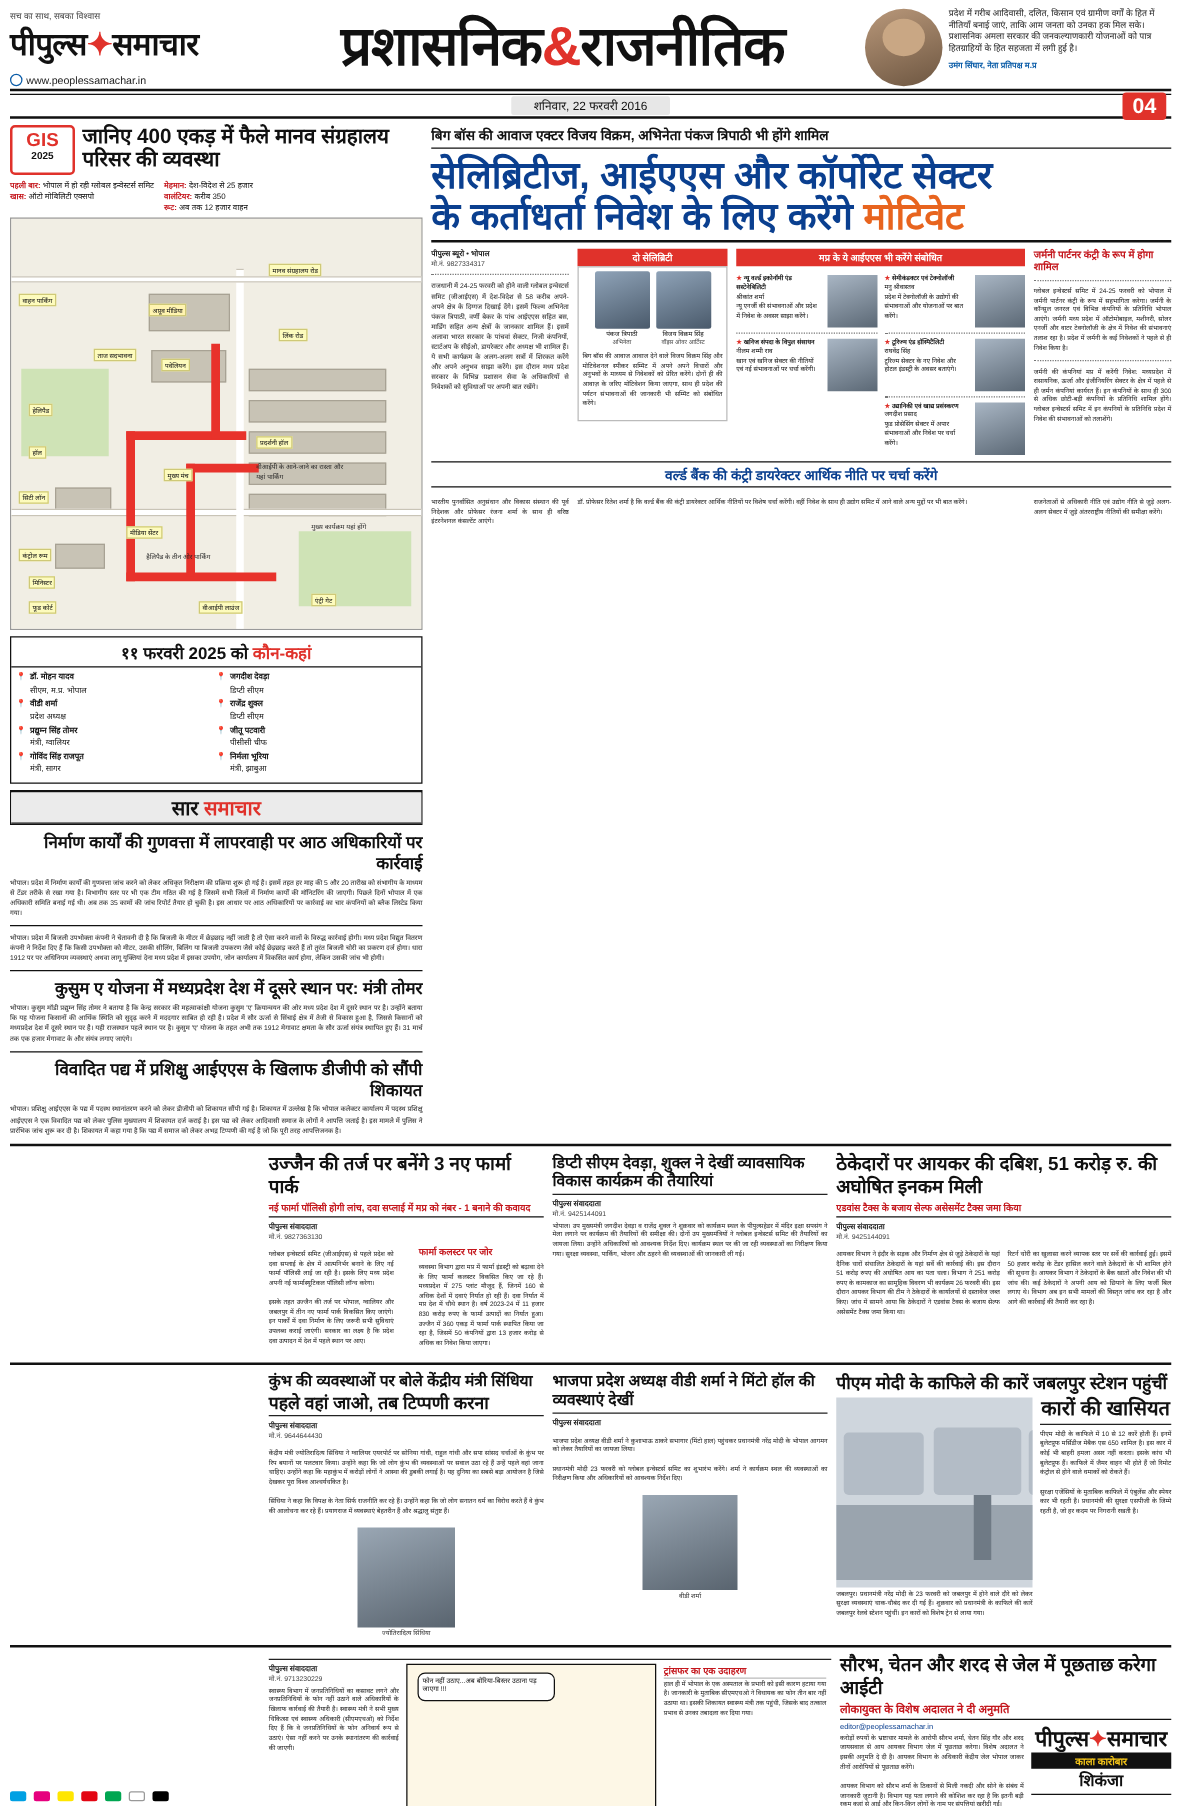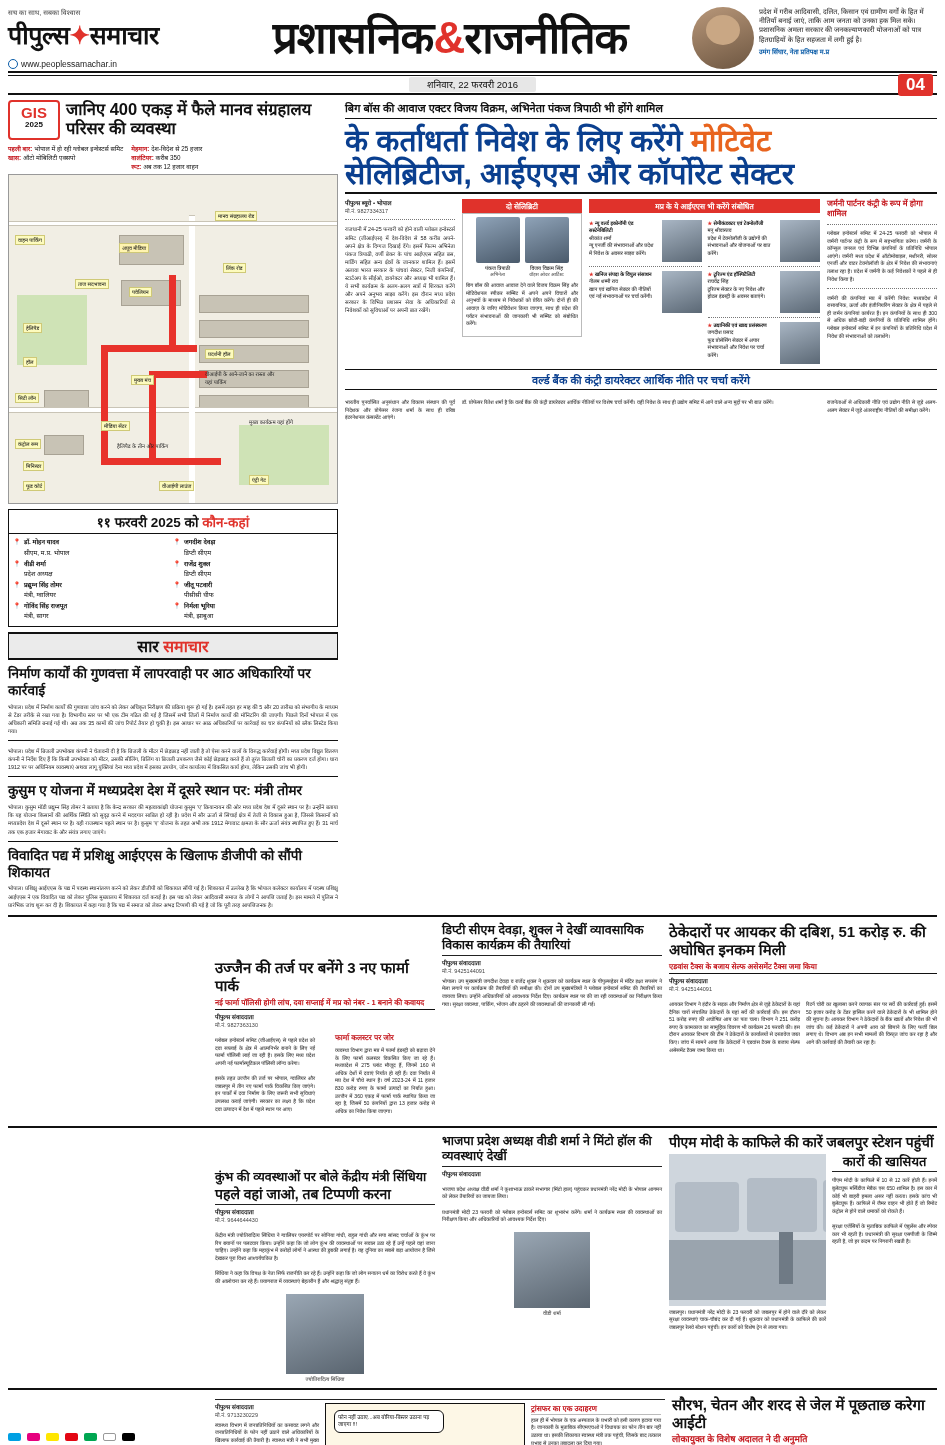--- a/index.html
+++ b/index.html
@@ -73,21 +73,21 @@
   .wholist { display: flex; font-size: 6.4px; padding: 3px 4px 4px; }
   .wholist ul { list-style: none; margin: 0; padding: 0; flex: 1; }
   .wholist li { display: flex; gap: 3px; line-height: 1.65; }
   .pin { color: #e0322b; flex: none; }
 
   .saar { border: 1px solid #111; border-top: 2px solid #111; margin-top: 5px; }
   .saar-h { text-align: center; font-size: 16px; font-weight: bold; border-bottom: 1px solid #111; padding: 1px 0; background: #ebebeb; }
   .saar-h .rd { color: #e0322b; }
 
   .story { margin-top: 6px; }
-  .story h2 { margin: 0 0 3px; font-size: 13.5px; line-height: 1.25; font-weight: bold; }
+  .story h2 { margin: 0 0 3px; font-size: 13.5px; line-height: 1.25; font-weight: bold; text-align: right; }
   .story p { margin: 0; }
 
   
   .kicker { font-size: 11px; font-weight: bold; border-bottom: 1px solid #111; padding-bottom: 3px; }
   .lead-title { font-size: 30px; font-weight: bold; line-height: 1.1; color: #0a3f8f; margin: 5px 0 2px; }
   .lead-title .orange { color: #e8641e; }
   .lead-body { display: flex; gap: 7px; margin-top: 5px; }
   .lead-c1 { width: 110px; }
   .lead-c2 { width: 120px; }
   .lead-c3 { flex: 1; }
@@ -101,21 +101,21 @@
   .face .rl { font-size: 4.8px; color: #444; line-height: 1.3; }
   .mini { display: flex; gap: 4px; margin-top: 4px; }
   .mini .txt { flex: 1; font-size: 5.1px; line-height: 1.45; }
   .mini .ph { width: 40px; height: 42px; background: linear-gradient(160deg,#a9b6c4,#5b6875); flex: none; }
   .redstar { color: #e0322b; font-weight: bold; }
   .wbbar { border-top: 1px solid #111; border-bottom: 1px solid #111; margin-top: 5px; padding: 2px 0; font-size: 11px; font-weight: bold; text-align: center; color: #0a3f8f; }
 
   
   .band2 { display: flex; gap: 7px; margin-top: 6px; }
   .c2a { width: 200px; }
-  .c2b { width: 220px; margin-top: 36px; }
+  .c2b { width: 220px; }
   .c2c { width: 220px; }
   .c2d { flex: 1; }
 
   .phbox { background: #cfd6dd; position: relative; overflow: hidden; }
   .phbox .pp { position: absolute; background: #b3bcc6; }
   .cap { font-size: 5.2px; color: #333; margin-top: 2px; line-height: 1.4; }
 
   .cartoon { border: 1px solid #111; background: #fdf7e6; position: relative; overflow: hidden; }
   .bubble { position: absolute; background: #fff; border: 1px solid #111; border-radius: 6px; font-size: 5.5px; padding: 3px; line-height: 1.4; }
 
@@ -299,22 +299,22 @@
       <div class="sep"></div>
       <div class="story">
         <h2>विवादित पद्य में प्रशिक्षु आईएएस के खिलाफ डीजीपी को सौंपी शिकायत</h2>
         <p class="tiny">भोपाल। प्रशिक्षु आईएएस के पद्य में पदस्थ स्थानांतरण करने को लेकर डीजीपी को शिकायत सौंपी गई है। शिकायत में उल्लेख है कि भोपाल कलेक्टर कार्यालय में पदस्थ प्रशिक्षु आईएएस ने एक विवादित पद्य को लेकर पुलिस मुख्यालय में शिकायत दर्ज कराई है। इस पद्य को लेकर आदिवासी समाज के लोगों ने आपत्ति जताई है। इस मामले में पुलिस ने प्रारंभिक जांच शुरू कर दी है। शिकायत में कहा गया है कि पद्य में समाज को लेकर अभद्र टिप्पणी की गई है जो कि पूरी तरह आपत्तिजनक है।</p>
       </div>
     </div>
 
     <div class="col-lead">
       <div class="kicker">बिग बॉस की आवाज एक्टर विजय विक्रम, अभिनेता पंकज त्रिपाठी भी होंगे शामिल</div>
       <div class="lead-title">
+        <div>सेलिब्रिटीज, आईएएस और कॉर्पोरेट सेक्टर</div>
         <div><span>के कर्ताधर्ता निवेश के लिए करेंगे </span><span class="orange">मोटिवेट</span></div>
-        <div>सेलिब्रिटीज, आईएएस और कॉर्पोरेट सेक्टर</div>
       </div>
       <div class="rule-thick"></div>
 
       <div class="lead-body">
         <div class="lead-c1">
           <div class="byline">
             <span>पीपुल्स ब्यूरो • भोपाल</span>
             <span class="b2">मो.नं. 9827334317</span>
           </div>
           <div class="sepd"></div>
@@ -515,21 +515,21 @@
             <div class="pp" style="left:78px;top:24px;width:70px;height:54px;border-radius:4px;"></div>
             <div class="pp" style="left:154px;top:26px;width:66px;height:52px;border-radius:4px;"></div>
 
             <div class="pp" style="left:0;top:86px;width:300px;height:60px;background:#9aa4ae;"></div>
             <div class="pp" style="left:110px;top:78px;width:14px;height:52px;background:#6f7a85;"></div>
 
           </div>
           <p class="tiny2" style="margin-top:3px">जबलपुर। प्रधानमंत्री नरेंद्र मोदी के 23 फरवरी को जबलपुर में होने वाले दौरे को लेकर सुरक्षा व्यवस्थाएं चाक-चौबंद कर दी गई हैं। शुक्रवार को प्रधानमंत्री के काफिले की कारें जबलपुर रेलवे स्टेशन पहुंचीं। इन कारों को विशेष ट्रेन से लाया गया।</p>
         </div>
         <div style="width:105px">
-          <div style="font-size:13px;font-weight:bold;text-align:center;line-height:1.2">कारों की खासियत</div>
+          <div style="font-size:16px;font-weight:bold;text-align:center;line-height:1.2">कारों की खासियत</div>
           <div class="rule-h" style="margin:2px 0"></div>
           <p class="tiny2" style="white-space:pre-line">पीएम मोदी के काफिले में 10 से 12 कारें होती हैं। इनमें बुलेटप्रूफ मर्सिडीज मेबैक एस 650 शामिल है। इस कार में कोई भी बाहरी हमला असर नहीं करता। इसके कांच भी बुलेटप्रूफ हैं। काफिले में जैमर वाहन भी होते हैं जो रिमोट कंट्रोल से होने वाले धमाकों को रोकते हैं।
 
 सुरक्षा एजेंसियों के मुताबिक काफिले में एंबुलेंस और स्पेयर कार भी रहती है। प्रधानमंत्री की सुरक्षा एसपीजी के जिम्मे रहती है, जो हर कदम पर निगरानी रखती है।</p>
         </div>
       </div>
     </div>
   </div>
 
   <div class="rule-thick" style="margin-top:5px"></div>

